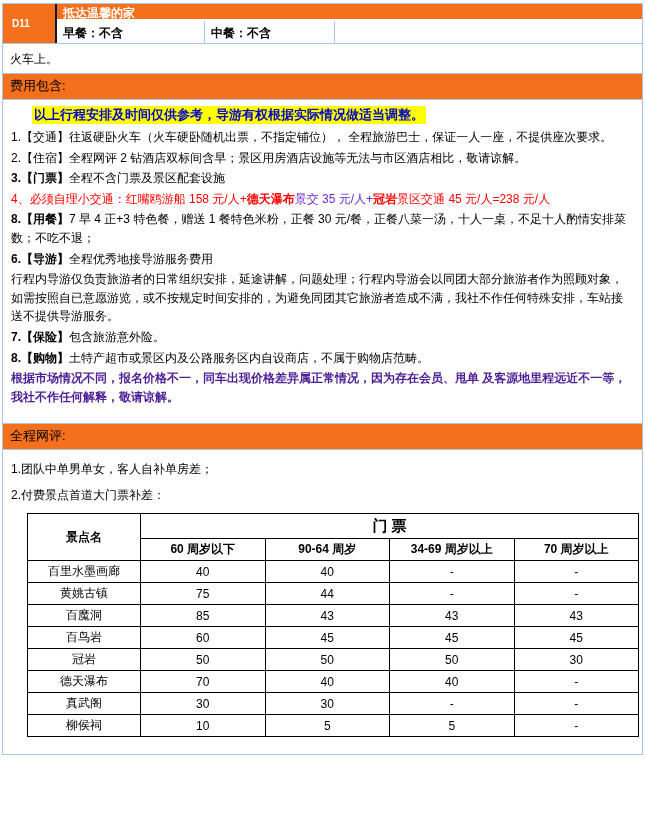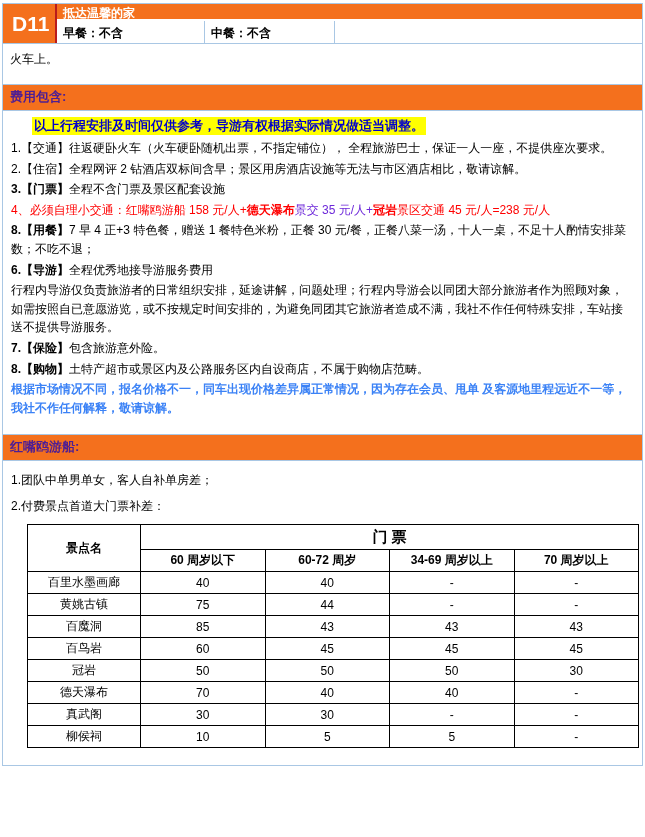--- a/index.html
+++ b/index.html
@@ -19,23 +19,23 @@
 
   
   .intro { height: 96px; padding: 8px 7px; box-sizing: border-box; }
   .intro-text { margin: 0; font-weight: bold; font-size: 13px; }
 
   
   .d11-block { display: flex; border-bottom: 1px solid var(--border-blue, #a9c7e4); }
   .d11-day {
     width: 54px; box-sizing: border-box;
     background: var(--orange, #f4701d); color: #fff;
-    font-weight: bold; font-size: 21px;
+    font-weight: bold; font-size: 10px;
     display: flex; align-items: center; padding-left: 9px;
-    border-right: 2px solid #b91c1c;
+    border-right: 2px solid #0f172a;
   }
   .d11-right { flex: 1; min-width: 0; }
   .d11-title {
     background: var(--orange, #f4701d); color: #fff;
     font-weight: bold; font-size: 12px;
     height: 17px; box-sizing: border-box;
     padding: 1px 0 0 6px;
     border-bottom: 2px solid #fff;
   }
   .meal-row { display: flex; height: 22px; font-weight: bold; }
@@ -43,30 +43,30 @@
     box-sizing: border-box;
     padding: 4px 0 0 6px;
     border-right: 1px solid var(--border-blue, #a9c7e4);
     overflow: hidden; white-space: nowrap;
   }
   .meal-cell.c0 { width: 148px; }
   .meal-cell.c1 { width: 130px; }
   .meal-cell.c2 { width: 162px; }
   .meal-cell.c3 { flex: 1; border-right: none; }
 
-  .note-row { padding: 7px 7px 16px; font-family: Liberation Serif, serif; }
+  .note-row { padding: 7px 7px 5px; font-family: Liberation Serif, serif; }
   .d12-row { padding: 2px 7px 4px; }
 
   .hl { background: var(--highlight, #ffff00); }
   .d12-big { font-size: 16px; }
   .d12-small { font-size: 12px; }
 
   .orange-bar {
-    background: var(--orange, #f4701d); color: #4c1d95;
-    font-weight: bold; font-size: 13px;
+    background: var(--orange, #f4701d); color: #000000;
+    font-weight: normal; font-size: 13px;
     padding: 3px 7px 4px;
     border-bottom: 1px solid var(--border-blue, #a9c7e4);
   }
 
   .content { padding: 4px 8px 15px; }
   .content.last { border-bottom: none; }
 
   .notice {
     display: inline-block;
     margin: 2px 0 2px 21px;
@@ -129,40 +129,40 @@
     <div id="include-list">
         <div class="fee-item"><span>1.【交通】往返硬卧火车（火车硬卧随机出票，不指定铺位）， 全程旅游巴士，保证一人一座，不提供座次要求。</span></div>
         <div class="fee-item"><span>2.【住宿】全程网评 2 钻酒店双标间含早；景区用房酒店设施等无法与市区酒店相比，敬请谅解。</span></div>
         <div class="fee-item"><span style="font-weight: bold;">3.【门票】</span><span>全程不含门票及景区配套设施</span></div>
         <div class="fee-item"><span style="color: rgb(255, 0, 0);">4、必须自理小交通：红嘴鸥游船 158 元/人+</span><span style="font-weight: bold; color: rgb(255, 0, 0);">德天瀑布</span><span style="color: #6d28d9;">景交 35 元/人+</span><span style="font-weight: bold; color: rgb(255, 0, 0);">冠岩</span><span style="color: rgb(255, 0, 0);">景区交通 45 元/人=238 元/人</span></div>
         <div class="fee-item"><span style="font-weight: bold;">8.【用餐】</span><span>7 早 4 正+3 特色餐，赠送 1 餐特色米粉，正餐 30 元/餐，正餐八菜一汤，十人一桌，不足十人酌情安排菜数；不吃不退；</span></div>
         <div class="fee-item"><span style="font-weight: bold;">6.【导游】</span><span>全程优秀地接导游服务费用</span></div>
         <div class="fee-item"><span>行程内导游仅负责旅游者的日常组织安排，延途讲解，问题处理；行程内导游会以同团大部分旅游者作为照顾对象，如需按照自已意愿游览，或不按规定时间安排的，为避免同团其它旅游者造成不满，我社不作任何特殊安排，车站接送不提供导游服务。</span></div>
         <div class="fee-item"><span style="font-weight: bold;">7.【保险】</span><span>包含旅游意外险。</span></div>
         <div class="fee-item"><span style="font-weight: bold;">8.【购物】</span><span>土特产超市或景区内及公路服务区内自设商店，不属于购物店范畴。</span></div>
-        <div class="fee-item"><span style="font-weight: bold; color: #3b82f6;">根据市场情况不同，报名价格不一，同车出现价格差异属正常情况，因为存在会员、甩单 及客源地里程远近不一等，我社不作任何解释，敬请谅解。</span></div>
+        <div class="fee-item"><span style="font-weight: bold; color: #4c1d95;">根据市场情况不同，报名价格不一，同车出现价格差异属正常情况，因为存在会员、甩单 及客源地里程远近不一等，我社不作任何解释，敬请谅解。</span></div>
       </div>
   </section>
 
   <section class="orange-bar">
-    <span>红嘴鸥游船:</span>
+    <span>全程网评:</span>
   </section>
 
   <section class="content last">
     <div class="excl-item">1.团队中单男单女，客人自补单房差；</div>
     <div class="excl-item">2.付费景点首道大门票补差：</div>
     <table class="ticket-table">
       <thead>
         <tr>
           <th class="name-col" rowspan="2">景点名</th>
           <th class="big-head" colspan="4">门 票</th>
         </tr>
         <tr id="age-row">
             <th>60 周岁以下</th>
-            <th>60-72 周岁</th>
+            <th>90-64 周岁</th>
             <th>34-69 周岁以上</th>
             <th>70 周岁以上</th>
           </tr>
       </thead>
       <tbody id="ticket-body">
           <tr>
             <td>百里水墨画廊</td>
             <td>40</td>
             <td>40</td>
             <td>-</td>

